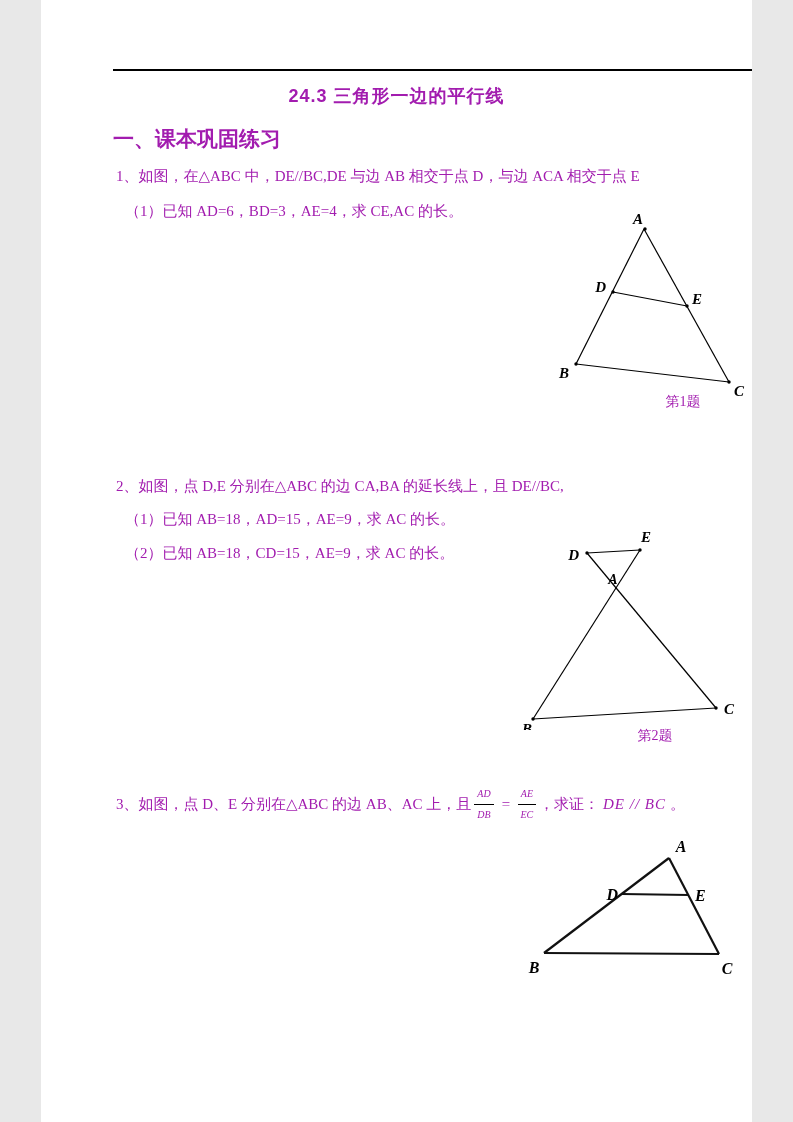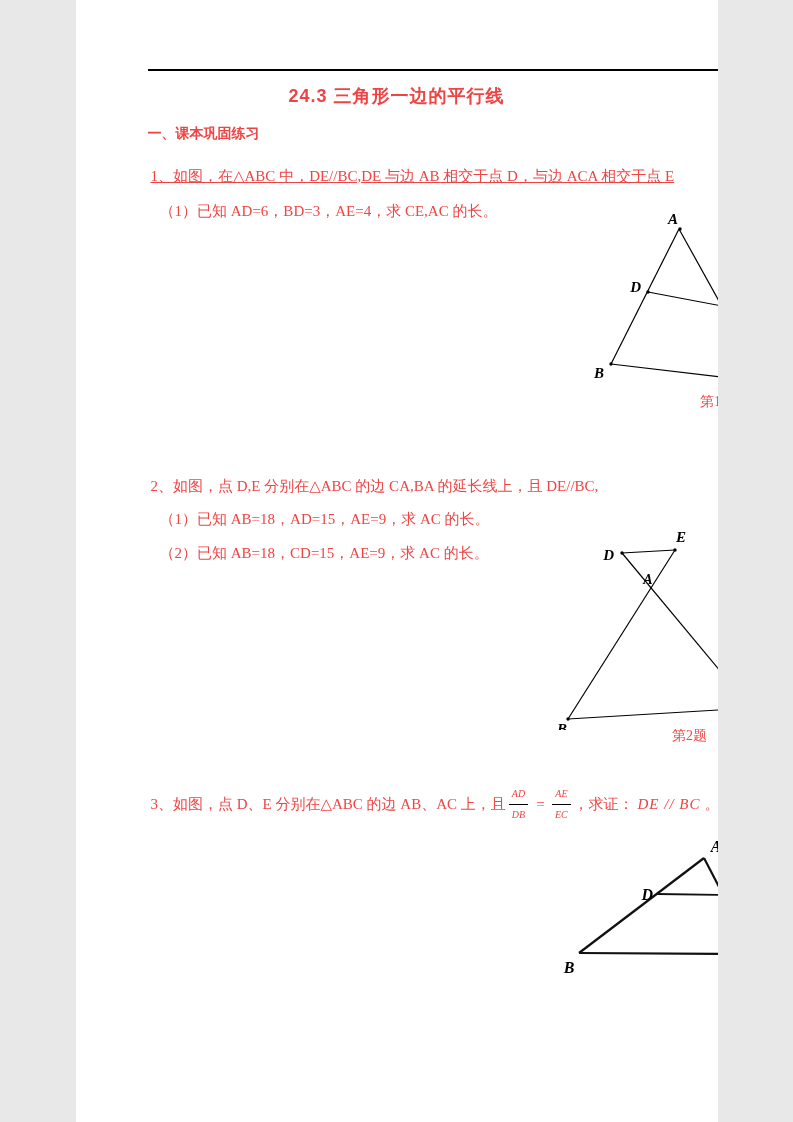--- a/index.html
+++ b/index.html
@@ -1,36 +1,36 @@
 <!DOCTYPE html>
 <html><head>
 <meta charset="utf-8">
 <style>
   html,body { margin:0; padding:0; background:#e8e8e8; }
   .page {
     position:relative;
-    width:642px; height:1122px;
+    width:711px; height:1122px;
     margin:0 auto;
     background:#ffffff;
     font-family:"Liberation Serif","DejaVu Serif",serif;
-    color:#ef4444;
+    color:#a21caf;
     overflow:hidden;
   }
   .abs { position:absolute; }
   .rule { height:2px; background:#000; }
   .doc-title {
     left:0; right:0; top:84px;
     text-align:center;
     font-size:18px; font-weight:bold;
     font-family:"Liberation Sans","DejaVu Sans",sans-serif;
     letter-spacing:1px;
   }
   .section-heading {
     left:72px; top:125px;
-    font-size:14px; font-weight:bold;
+    font-size:21px; font-weight:bold;
     font-family:Liberation Sans, sans-serif;
   }
   .stem, .subpart {
     font-size:15px; line-height:19px; white-space:nowrap;
   }
   .fig-caption {
     font-size:14px; text-align:center; width:100px;margin-left:24px;
   }
   svg text {
     font-family:"Liberation Serif","DejaVu Serif",serif;
@@ -57,21 +57,21 @@
 <body>
 
 <div class="page">
 
   <div class="abs rule" style="left:72px; top:69px; width:649px;"></div>
 
   <div class="abs doc-title">24.3 三角形一边的平行线</div>
 
   <div class="abs section-heading">一、课本巩固练习</div>
 
-  <div class="abs stem" style="left:75px; top:167px;text-decoration:underline;">1、如图，在△ABC 中，DE//BC,DE 与边 AB 相交于点 D，与边 ACA 相交于点 E</div>
+  <div class="abs stem" style="left:75px; top:167px;">1、如图，在△ABC 中，DE//BC,DE 与边 AB 相交于点 D，与边 ACA 相交于点 E</div>
   <div class="abs subpart" style="left:84px; top:202px;">（1）已知 AD=6，BD=3，AE=4，求 CE,AC 的长。</div>
 
   <svg class="abs" style="left:490px; top:200px;" width="240" height="200" viewBox="0 0 240 200">
     <line x1="113" y1="29" x2="45" y2="164" stroke="#000" stroke-width="1.2"></line>
     <line x1="113" y1="29" x2="198" y2="182" stroke="#000" stroke-width="1.2"></line>
     <line x1="45" y1="164" x2="198" y2="182" stroke="#000" stroke-width="1.2"></line>
     <line x1="82" y1="92" x2="156" y2="106" stroke="#000" stroke-width="1.2"></line>
     <circle cx="114" cy="29" r="1.7"></circle>
     <circle cx="45" cy="164" r="1.7"></circle>
     <circle cx="198" cy="182" r="1.7"></circle>

